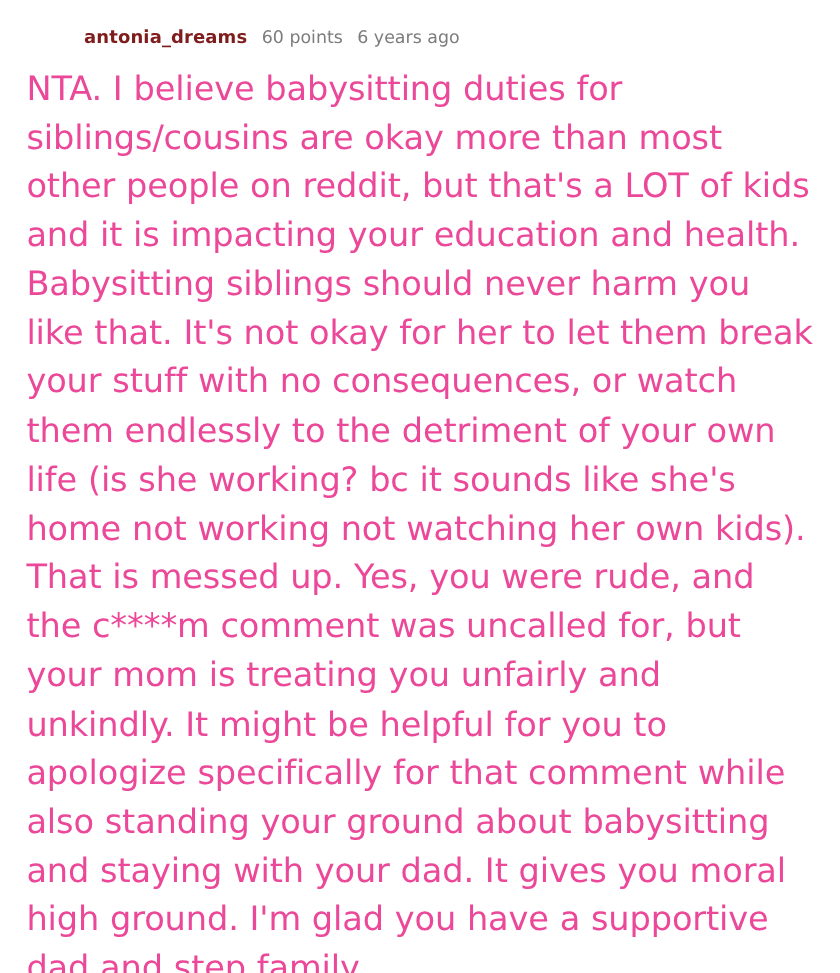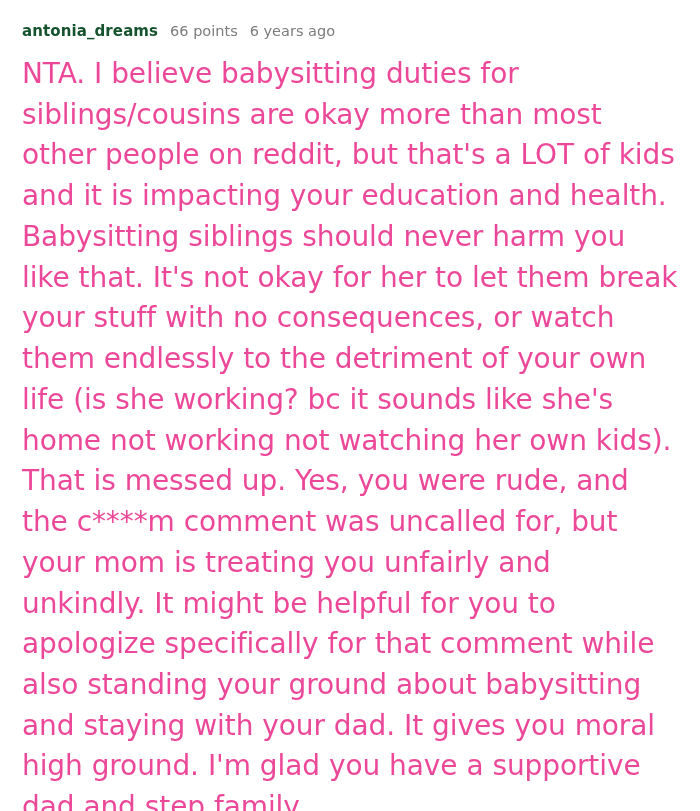--- a/index.html
+++ b/index.html
@@ -22,39 +22,40 @@
   .comment-meta {
     display: flex;
     align-items: baseline;
     gap: 12px;
     margin-bottom: 14px;
     white-space: nowrap;
   }
   .author {
     font-size: 15px;
     font-weight: bold;
-    color: #14532d;
+    color: #7f1d1d;
     letter-spacing: 0.1px;
+    margin-left: 48px;
   }
   .points, .timestamp {
     font-size: 14.5px;
     color: #7c7c7c;
   }
   .comment-body {
     font-size: 28px;
     line-height: 1.455;
     color: #ec4899;
     letter-spacing: -0.1px;
     word-spacing: 0.2px;
     margin-top: 12px;
   }
 </style>
 </head>
 <body>
 
 <div class="comment">
   <div class="comment-meta">
     <span class="author">antonia_dreams</span>
-    <span class="points">66 points</span>
+    <span class="points">60 points</span>
     <span class="timestamp">6 years ago</span>
   </div>
   <div class="comment-body">NTA. I believe babysitting duties for siblings/cousins are okay more than most other people on reddit, but that's a LOT of kids and it is impacting your education and health. Babysitting siblings should never harm you like that. It's not okay for her to let them break your stuff with no consequences, or watch them endlessly to the detriment of your own life (is she working? bc it sounds like she's home not working not watching her own kids). That is messed up. Yes, you were rude, and the c****m comment was uncalled for, but your mom is treating you unfairly and unkindly. It might be helpful for you to apologize specifically for that comment while also standing your ground about babysitting and staying with your dad. It gives you moral high ground. I'm glad you have a supportive dad and step family.</div>
 </div>
 
 </body></html>

